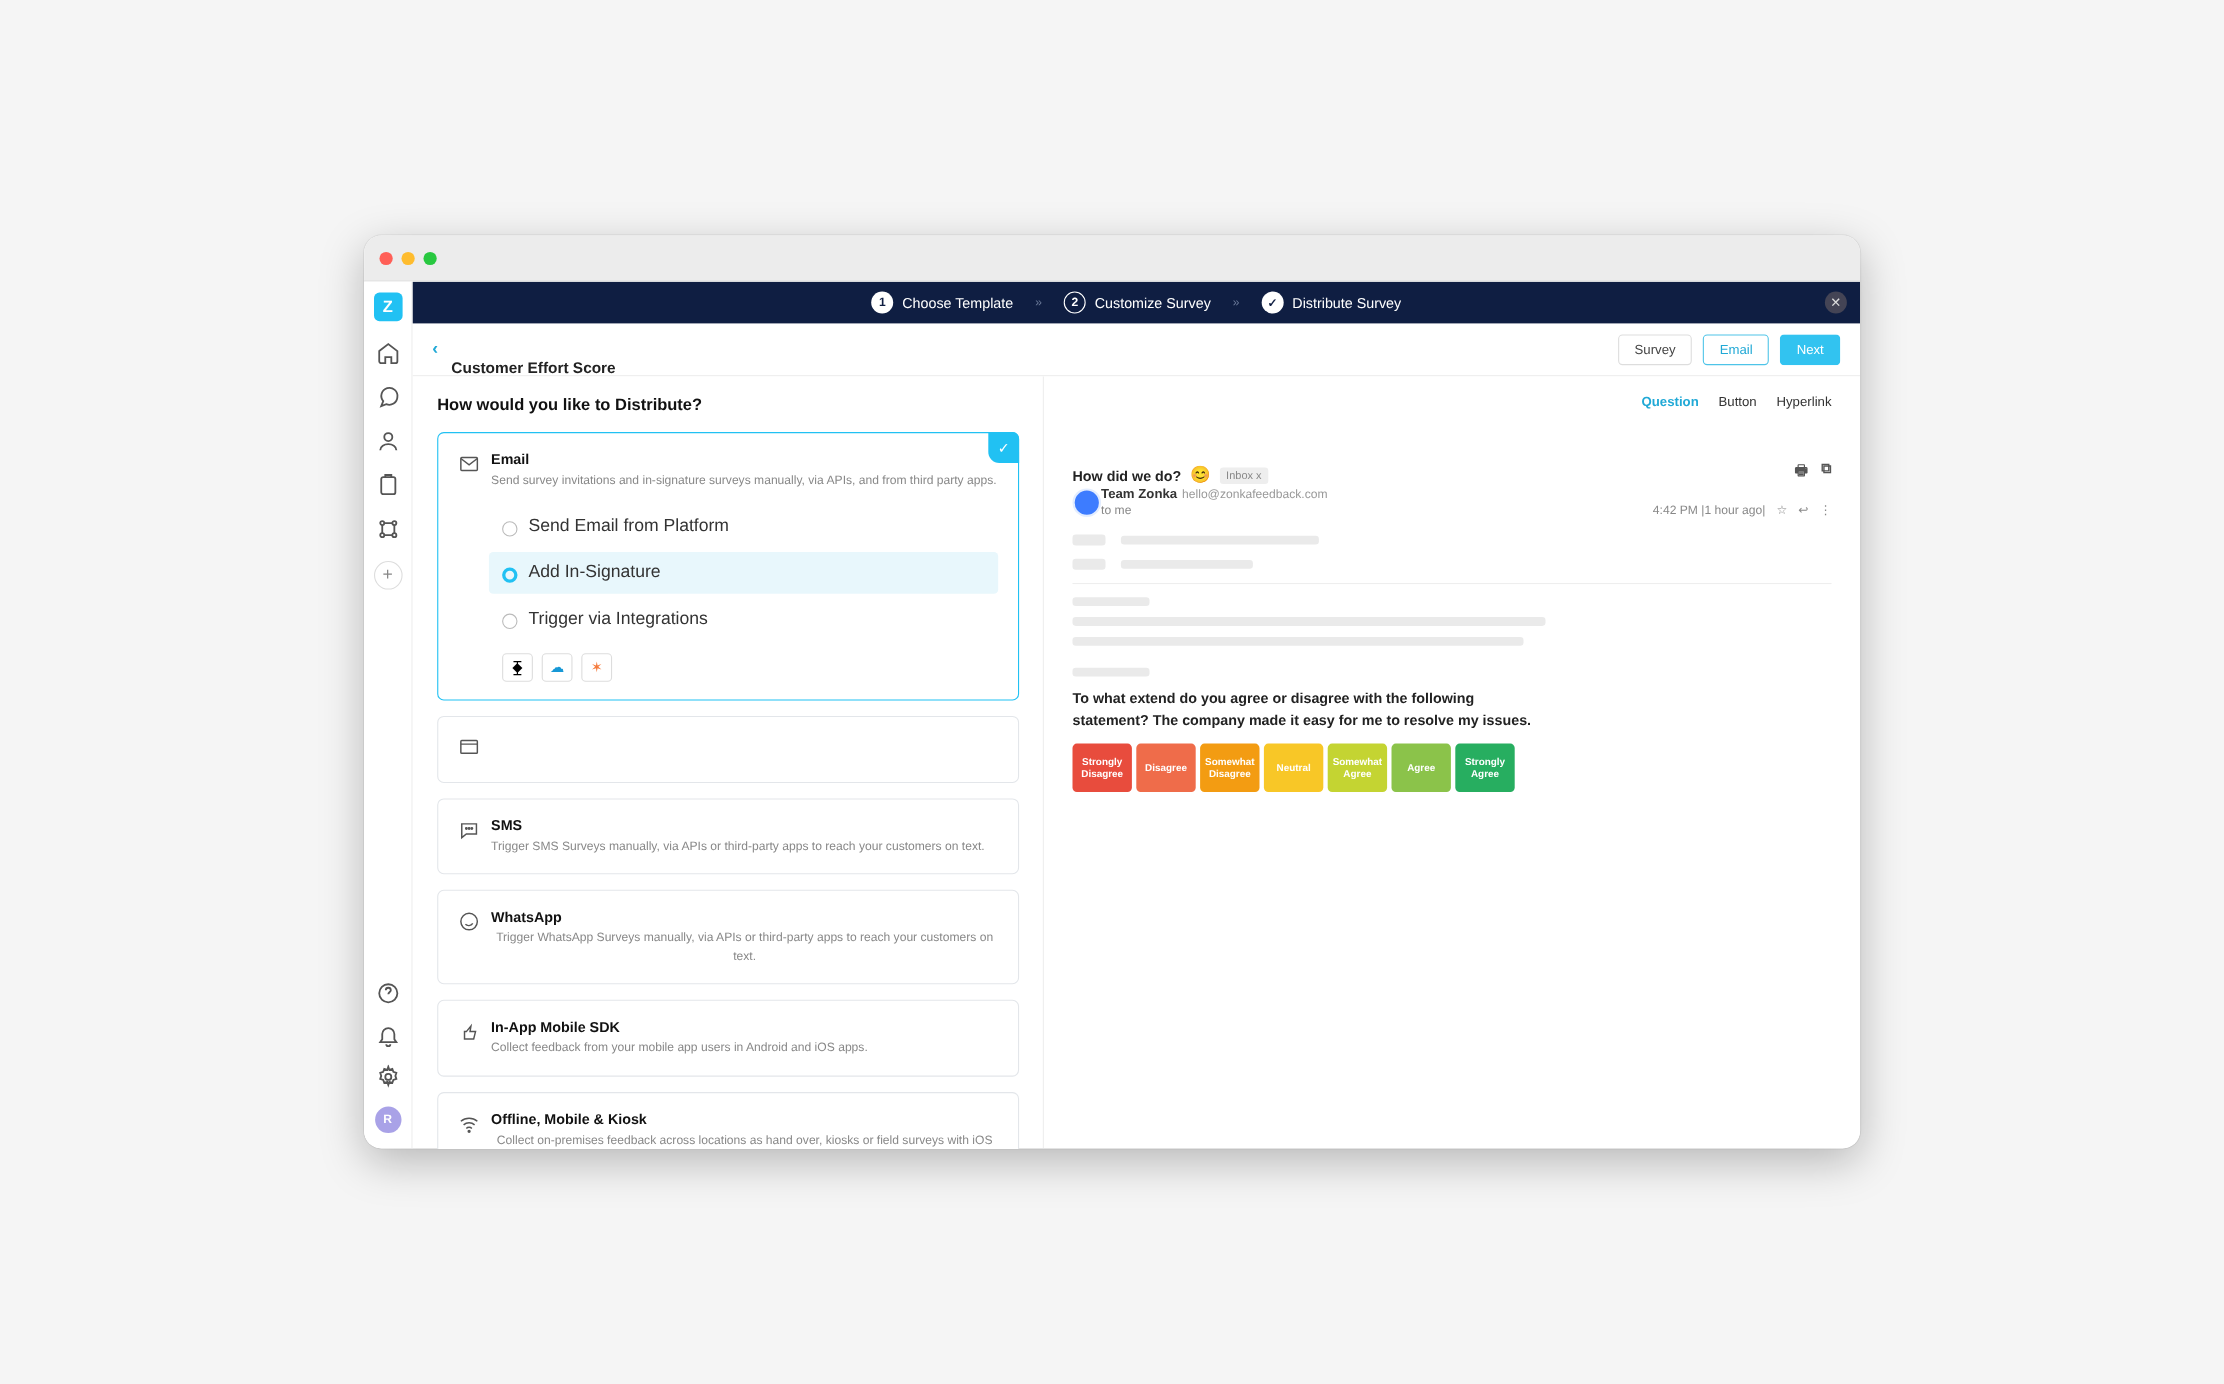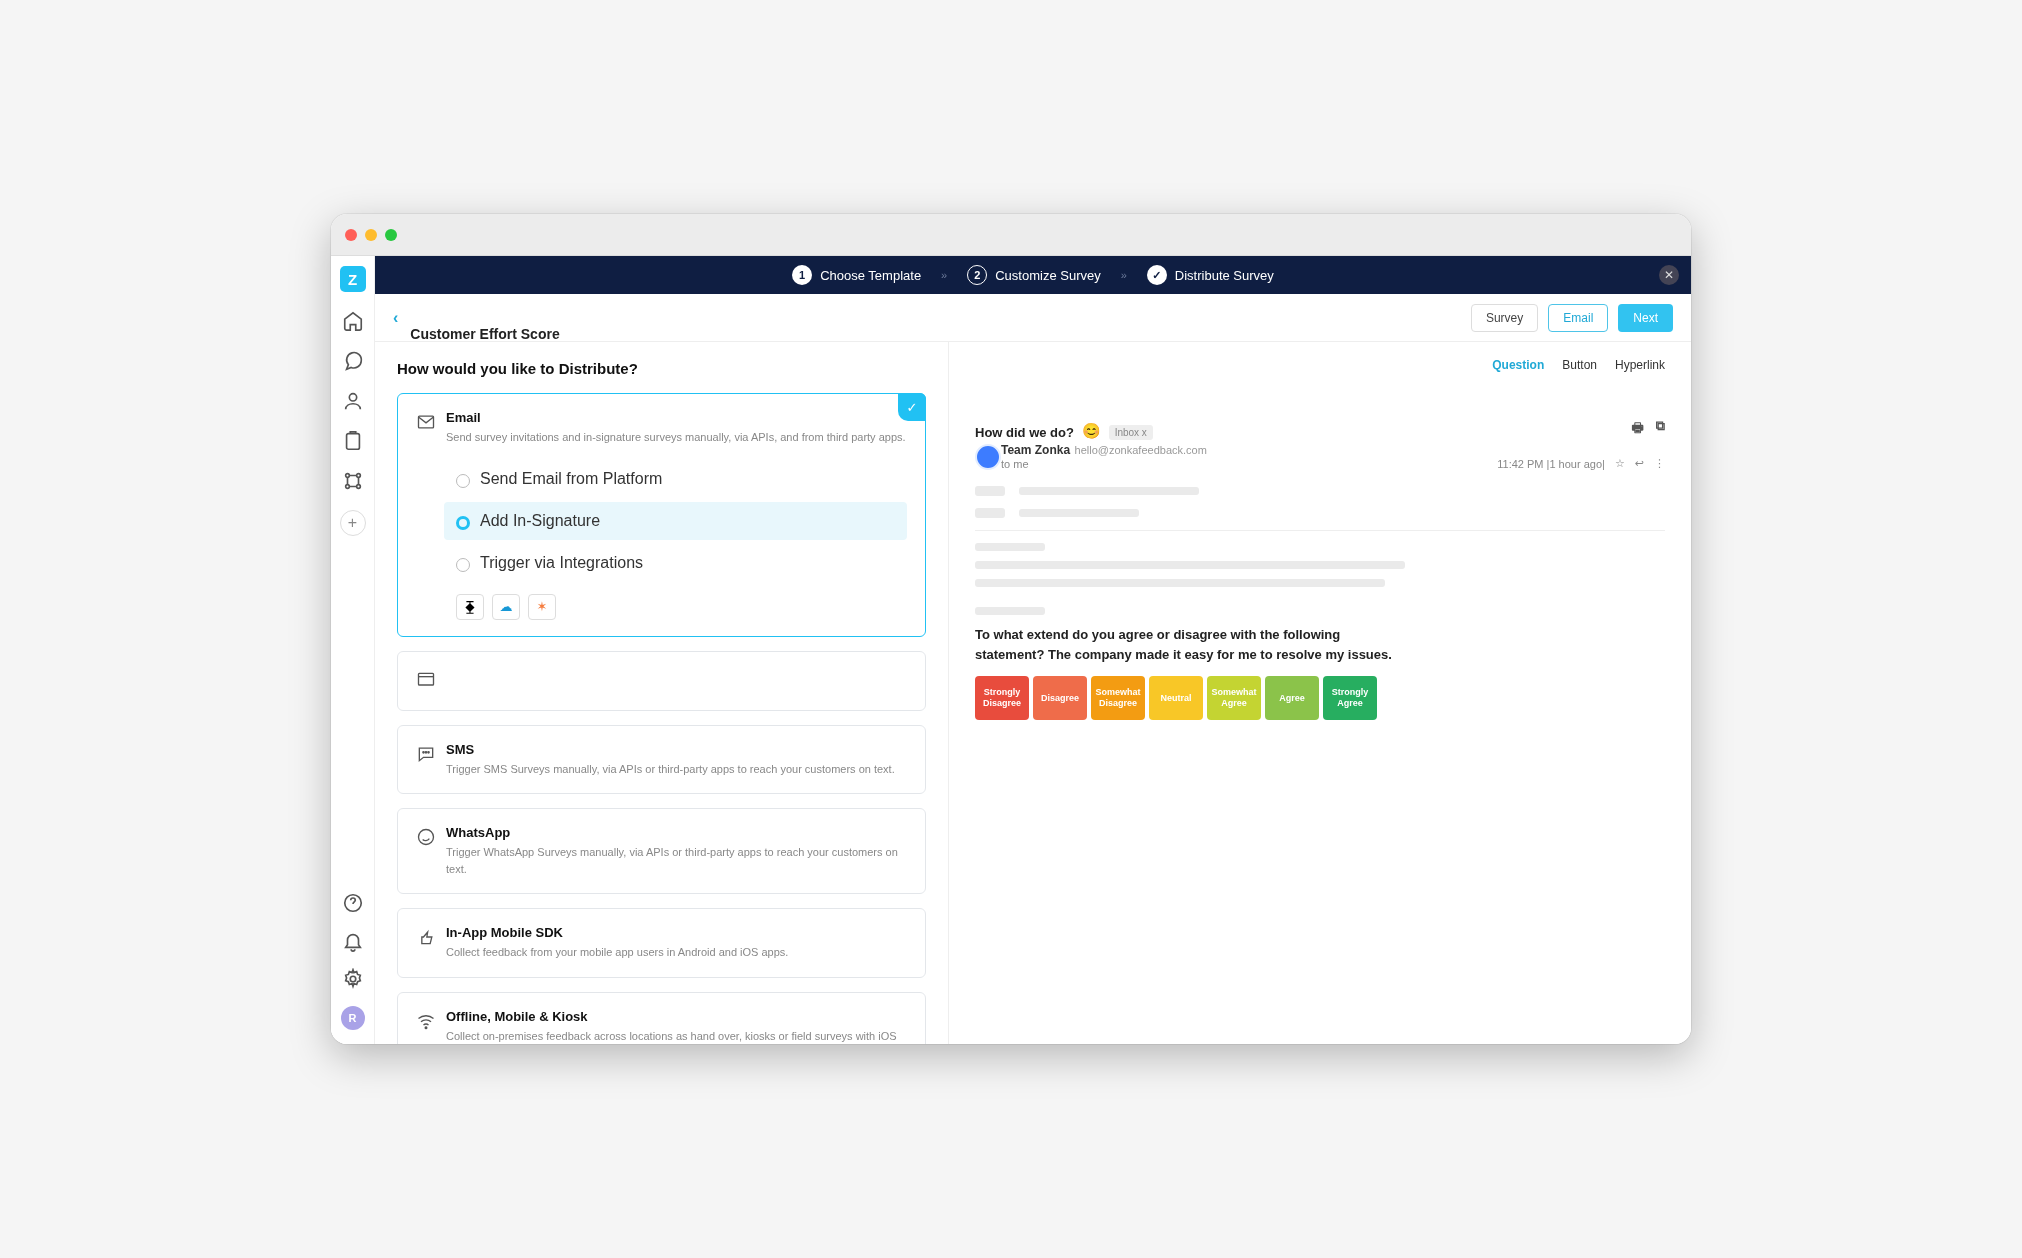--- a/index.html
+++ b/index.html
@@ -45,21 +45,21 @@
 
 .content { flex:1; display:flex; overflow:hidden;}
 .left { width:574px; border-right:1px solid #eee; padding:18px 22px; overflow-y:auto;}
 .left h3 { font-size:15px; font-weight:700; color:#111; margin-bottom:16px;}
 .card { border:1px solid #e3e6ea; border-radius:6px; padding:16px 18px; margin-bottom:14px; position:relative; background:#fff;}
 .card.selected { border:1.5px solid #21c1f3; }
 .card.selected::after { content:"✓"; position:absolute; top:-1px; right:-1px; width:28px; height:28px; background:#21c1f3; color:#fff; display:flex; align-items:center; justify-content:center; font-size:13px; border-radius:0 6px 0 10px;}
 .card-head { display:flex; gap:10px; align-items:flex-start;}
 .card-icon { width:20px; color:#555; flex-shrink:0; margin-top:2px;}
 .card-title { font-size:13px; font-weight:700; color:#111; margin-bottom:4px;}
-.card-desc { font-size:11px; color:#888; line-height:1.5;}
+.card-desc { font-size:11px; color:#888; line-height:1.5;text-align:center;}
 .sub-options { margin-top:14px; padding-left:28px; display:flex; flex-direction:column; gap:4px;}
 .radio-row { display:flex; align-items:flex-end; gap:10px; padding:10px 12px; border-radius:4px; font-size:16px; color:#333; cursor:pointer;}
 .radio-row.active { background:#e8f7fc;}
 .radio { width:14px; height:14px; border:1.5px solid #bbb; border-radius:50%; flex-shrink:0;}
 .radio-row.active .radio { border:3px solid #21c1f3;}
 .integ-row { display:flex; gap:8px; margin-top:8px; padding-left:12px;}
 .integ { width:28px; height:26px; border:1px solid #ddd; border-radius:4px; display:flex; align-items:center; justify-content:center; font-size:13px;}
 
 .right { flex:1; padding:16px 26px; overflow-y:auto;}
 .tabs { display:flex; gap:18px; font-size:12px; color:#333; margin-bottom:14px; justify-content:flex-end;}
@@ -286,21 +286,21 @@
           <div class="sender-row">
             <div class="sender-avatar"></div>
             <div>
               <div>
                 <span class="sender-name">Team Zonka</span>
                 <span class="sender-email">hello@zonkafeedback.com</span>
               </div>
               <div class="sender-to">to me</div>
             </div>
             <div class="email-meta">
-              <span>11:42 PM |1 hour ago|</span>
+              <span>4:42 PM |1 hour ago|</span>
               <span style="cursor:pointer;">☆</span>
               <span style="cursor:pointer;">↩</span>
               <span style="cursor:pointer;">⋮</span>
             </div>
           </div>
 
           <div class="skel-block">
             <div style="display:flex; gap:14px; align-items:center;">
               <div class="skel" style="width:30px; height:10px;"></div>
               <div class="skel skel-line" style="width:180px; margin:0;"></div>

